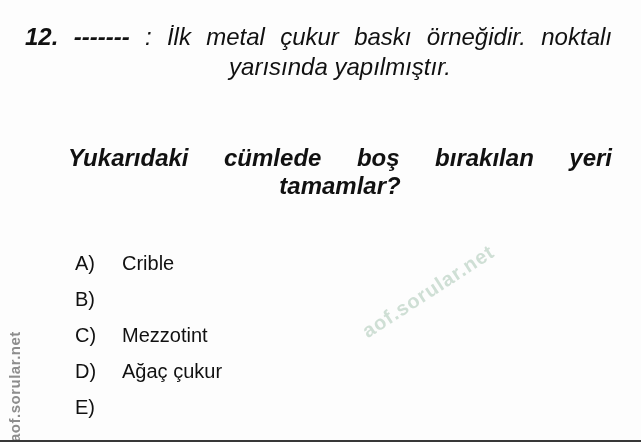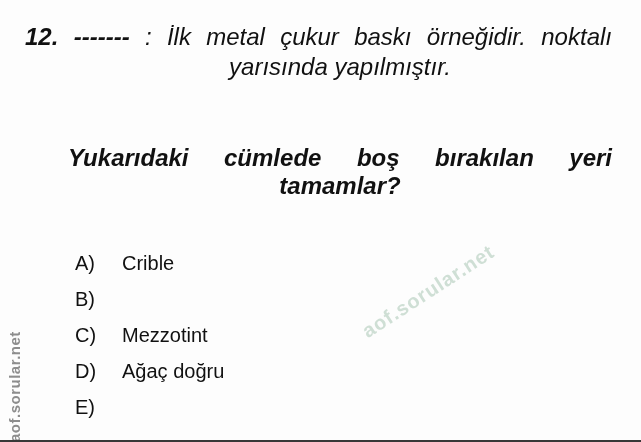--- a/index.html
+++ b/index.html
@@ -115,21 +115,21 @@
     </div>
     <div class="option-row">
       <span class="option-letter">B)</span>
     </div>
     <div class="option-row">
       <span class="option-letter">C)</span>
       <span class="option-text">Mezzotint</span>
     </div>
     <div class="option-row">
       <span class="option-letter">D)</span>
-      <span class="option-text">Ağaç doğru</span>
+      <span class="option-text">Ağaç çukur</span>
     </div>
     <div class="option-row">
       <span class="option-letter">E)</span>
     </div>
   </div>
 
   <div id="side-watermark">aof.sorular.net</div>
   <div id="diagonal-watermark">aof.sorular.net</div>
 
   <div id="bottom-border"></div>

